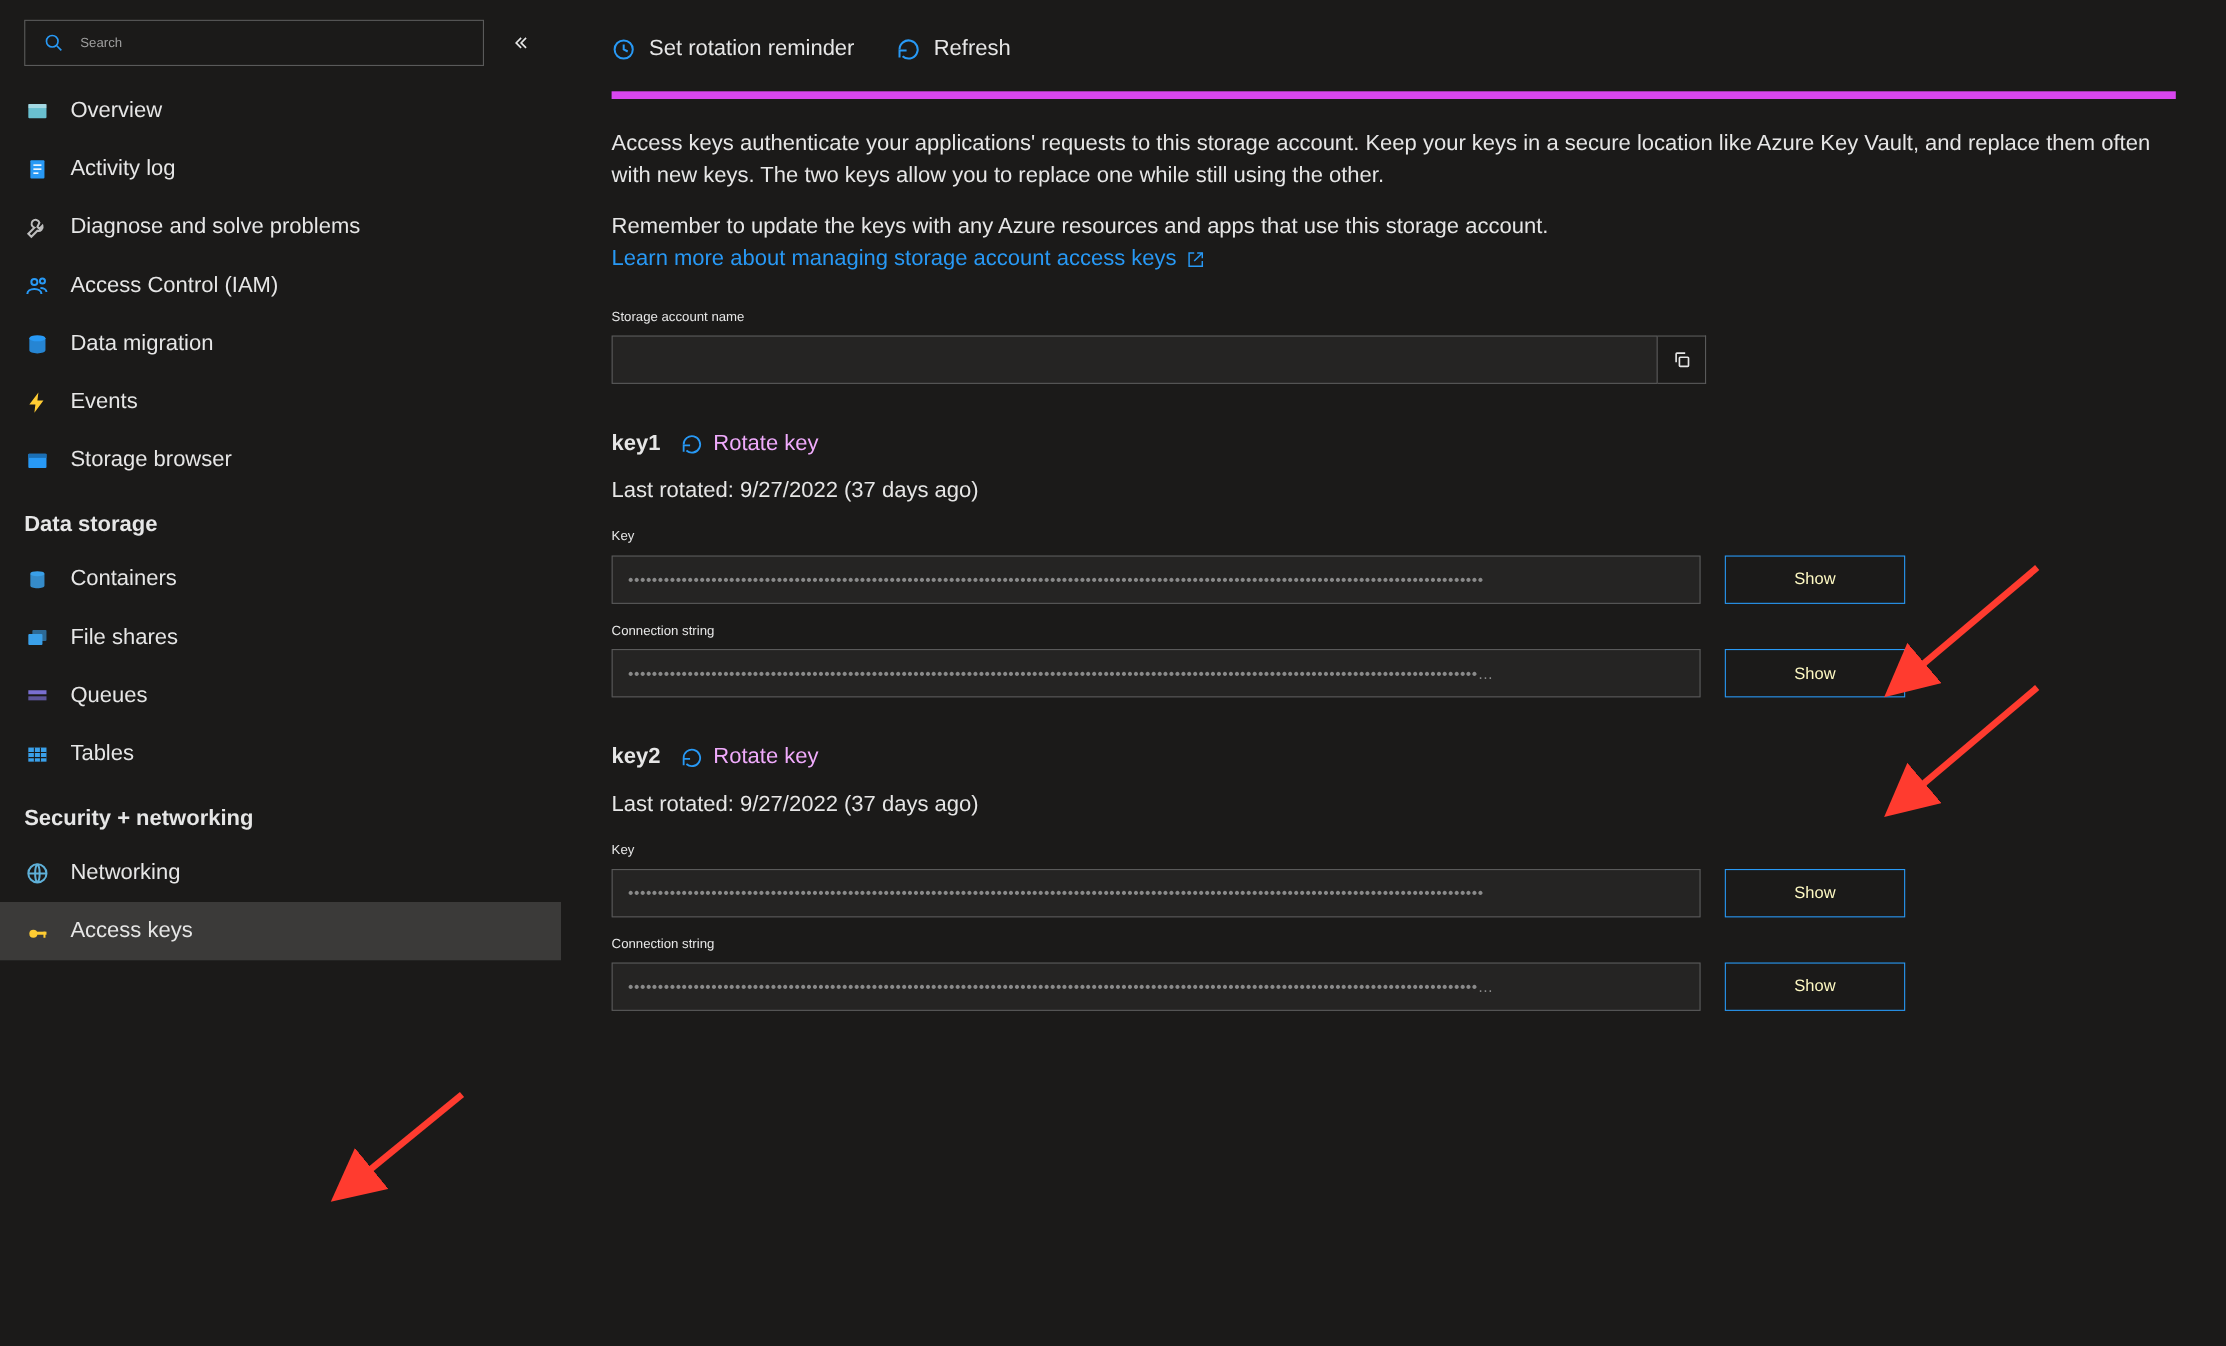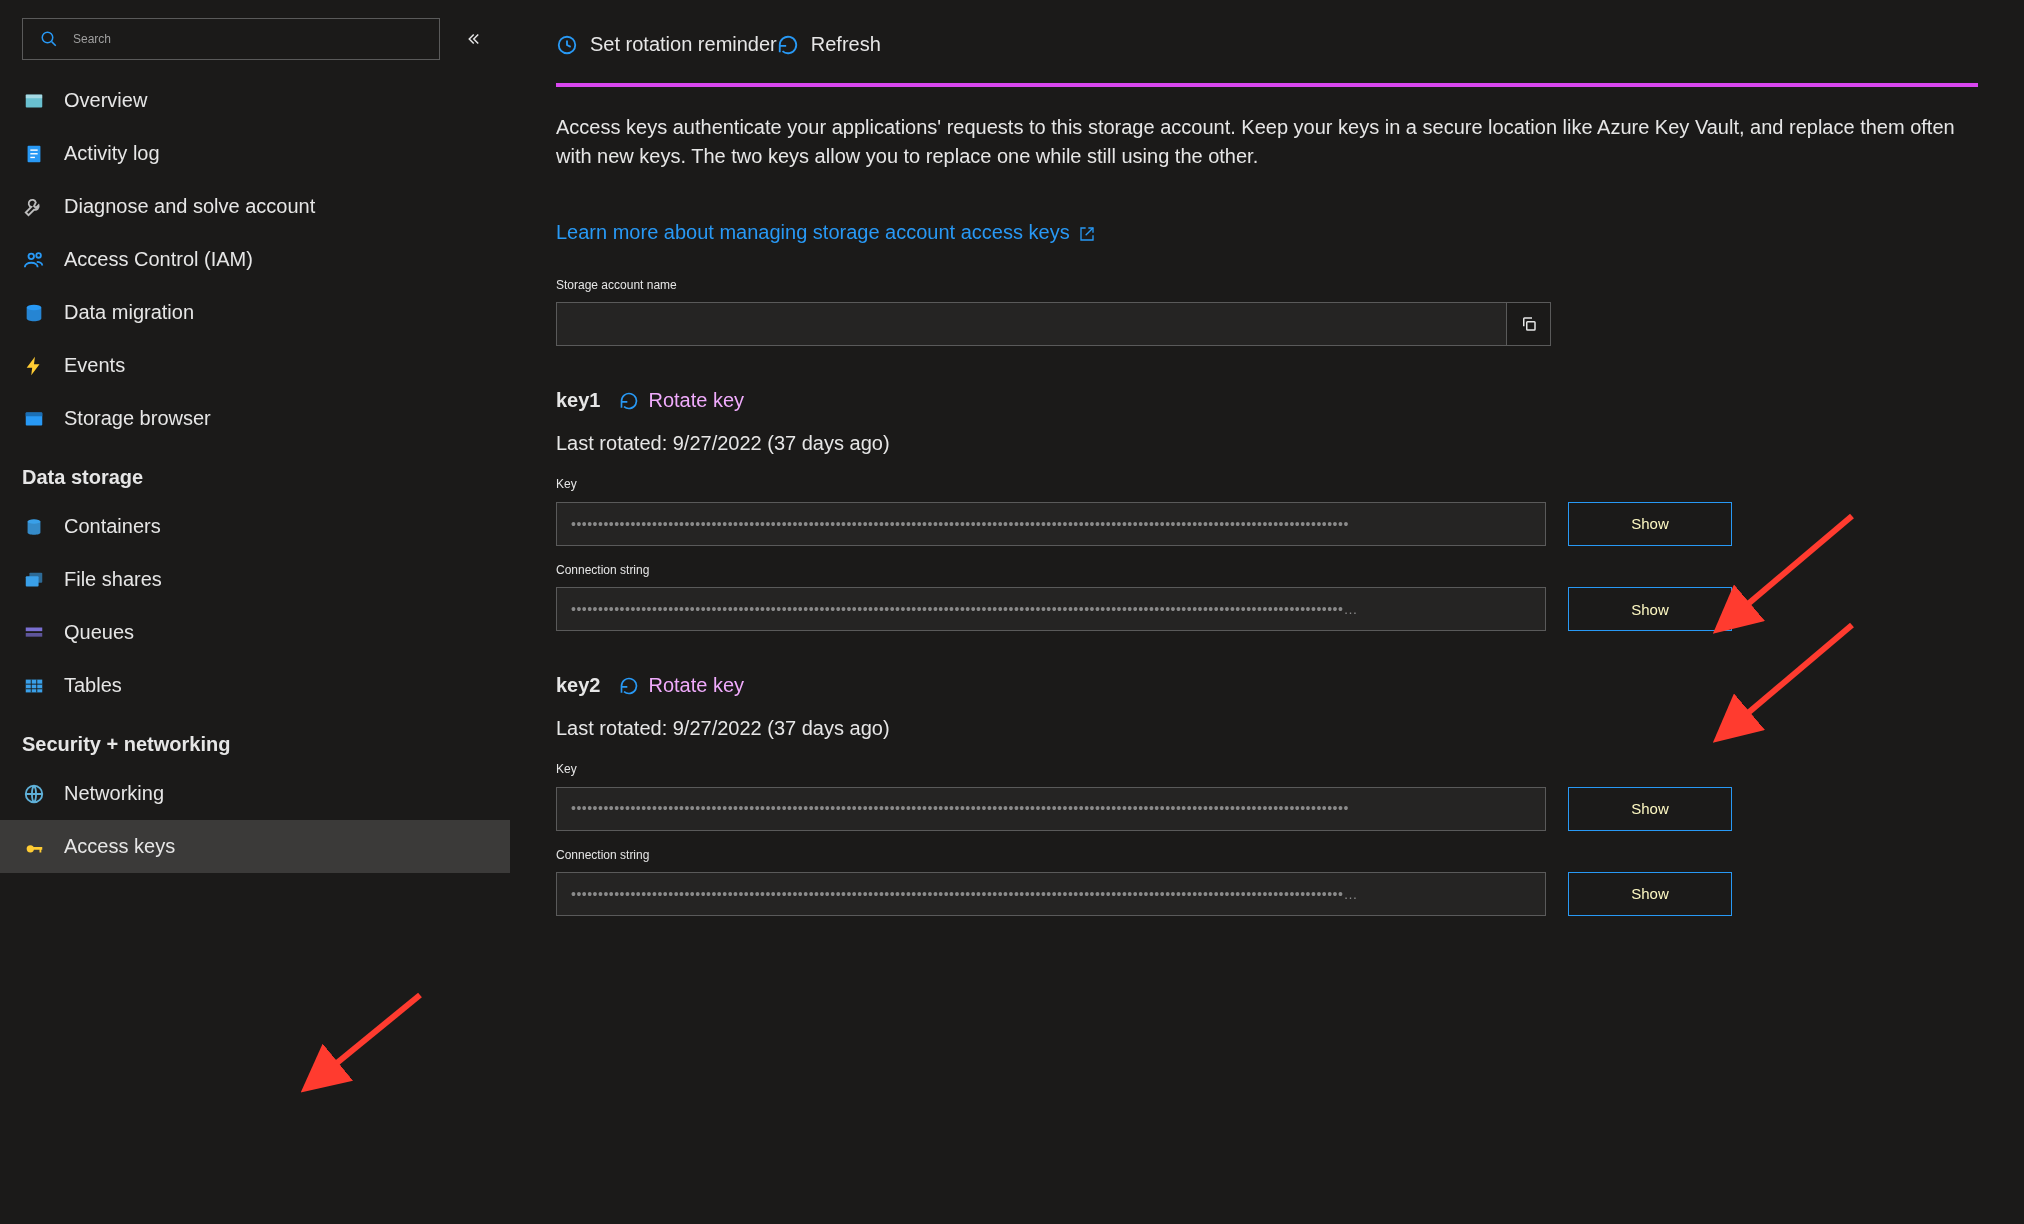--- a/index.html
+++ b/index.html
@@ -84,22 +84,23 @@
 
   
   .main {
     flex: 1;
     padding: 30px 46px 30px 46px;
     overflow-y: auto;
   }
   .toolbar {
     display: flex;
     align-items: center;
+    gap: 38px;
     padding-bottom: 24px;
-    border-bottom: 4px solid #d946ef;
+    border-bottom: 7px solid #d946ef;
     margin-bottom: 26px;
   }
   .t-btn {
     display: inline-flex;
     align-items: center;
     gap: 12px;
     color: #e6e6e6;
     font-size: 20px;
     cursor: pointer;
   }
@@ -225,21 +226,21 @@
             </svg>
           </span>
           <span class="nav-label">Activity log</span>
         </div>
         <div class="nav-item">
           <span class="nav-icon">
             <svg width="22" height="22" viewBox="0 0 24 24" fill="none" stroke="#bdbdbd" stroke-width="2">
               <path d="M14 7a4 4 0 1 0-5 5l-6 6 3 3 6-6a4 4 0 0 0 5-5l-3 3-2-2z"></path>
             </svg>
           </span>
-          <span class="nav-label">Diagnose and solve account</span>
+          <span class="nav-label">Diagnose and solve problems</span>
         </div>
         <div class="nav-item">
           <span class="nav-icon">
             <svg width="22" height="22" viewBox="0 0 24 24" fill="none" stroke="#2899f5" stroke-width="2">
               <circle cx="9" cy="8" r="3"></circle>
               <path d="M2 20c0-3 3-5 7-5s7 2 7 5"></path>
               <circle cx="17" cy="7" r="2.5"></circle>
               <path d="M15 14c3 0 6 1.5 6 4"></path>
             </svg>
           </span>
@@ -365,21 +366,21 @@
               <polyline points="3 20 3 13 10 13"></polyline>
             </svg>
         </span>
         <span>Refresh</span>
       </span>
     </div>
 
     <div class="intro">
       <p>Access keys authenticate your applications' requests to this storage account. Keep your keys in a secure location like Azure Key Vault, and replace them often with new keys. The two keys allow you to replace one while still using the other.</p>
       <p>
-        <br>
+        <span>Remember to update the keys with any Azure resources and apps that use this storage account.</span><br>
         <a href="#" class="link">
           <span>Learn more about managing storage account access keys</span>
           <span style="display:inline-block;vertical-align:middle;margin-left:4px;">
             <svg width="16" height="16" viewBox="0 0 24 24" fill="none" stroke="#2899f5" stroke-width="2">
                 <path d="M14 3h7v7"></path>
                 <path d="M10 14 21 3"></path>
                 <path d="M21 14v7H3V3h7"></path>
               </svg>
           </span>
         </a>

